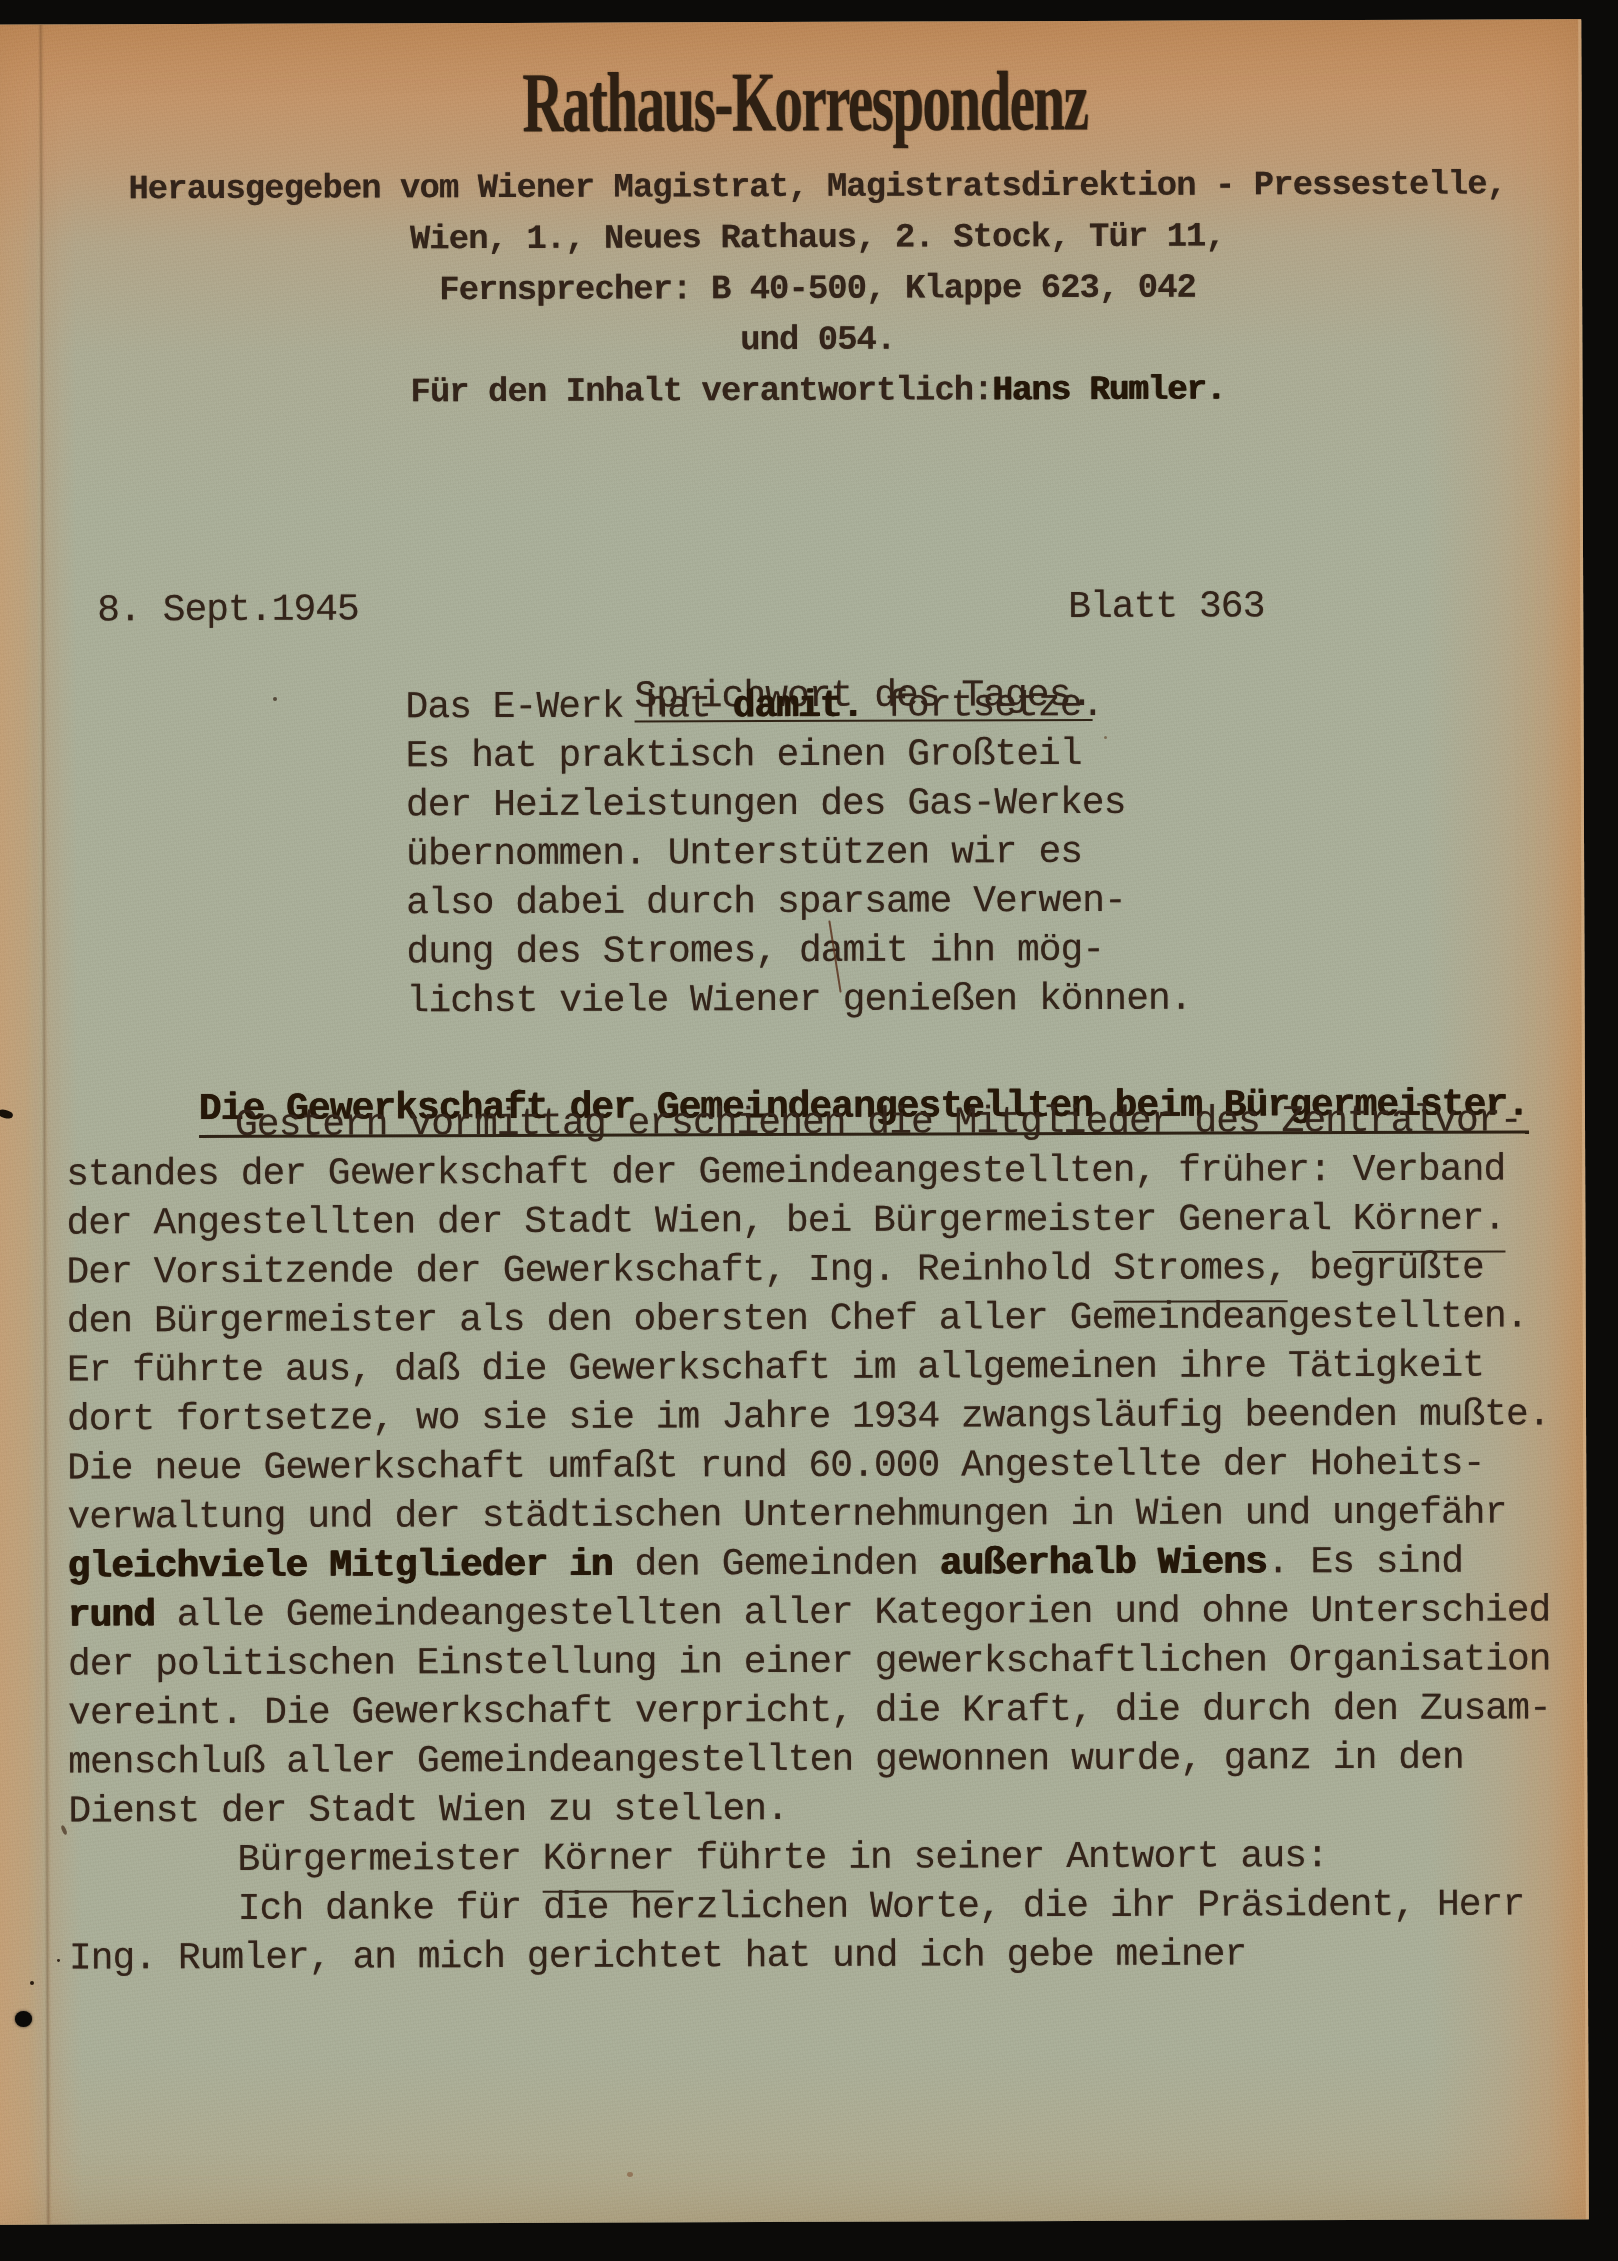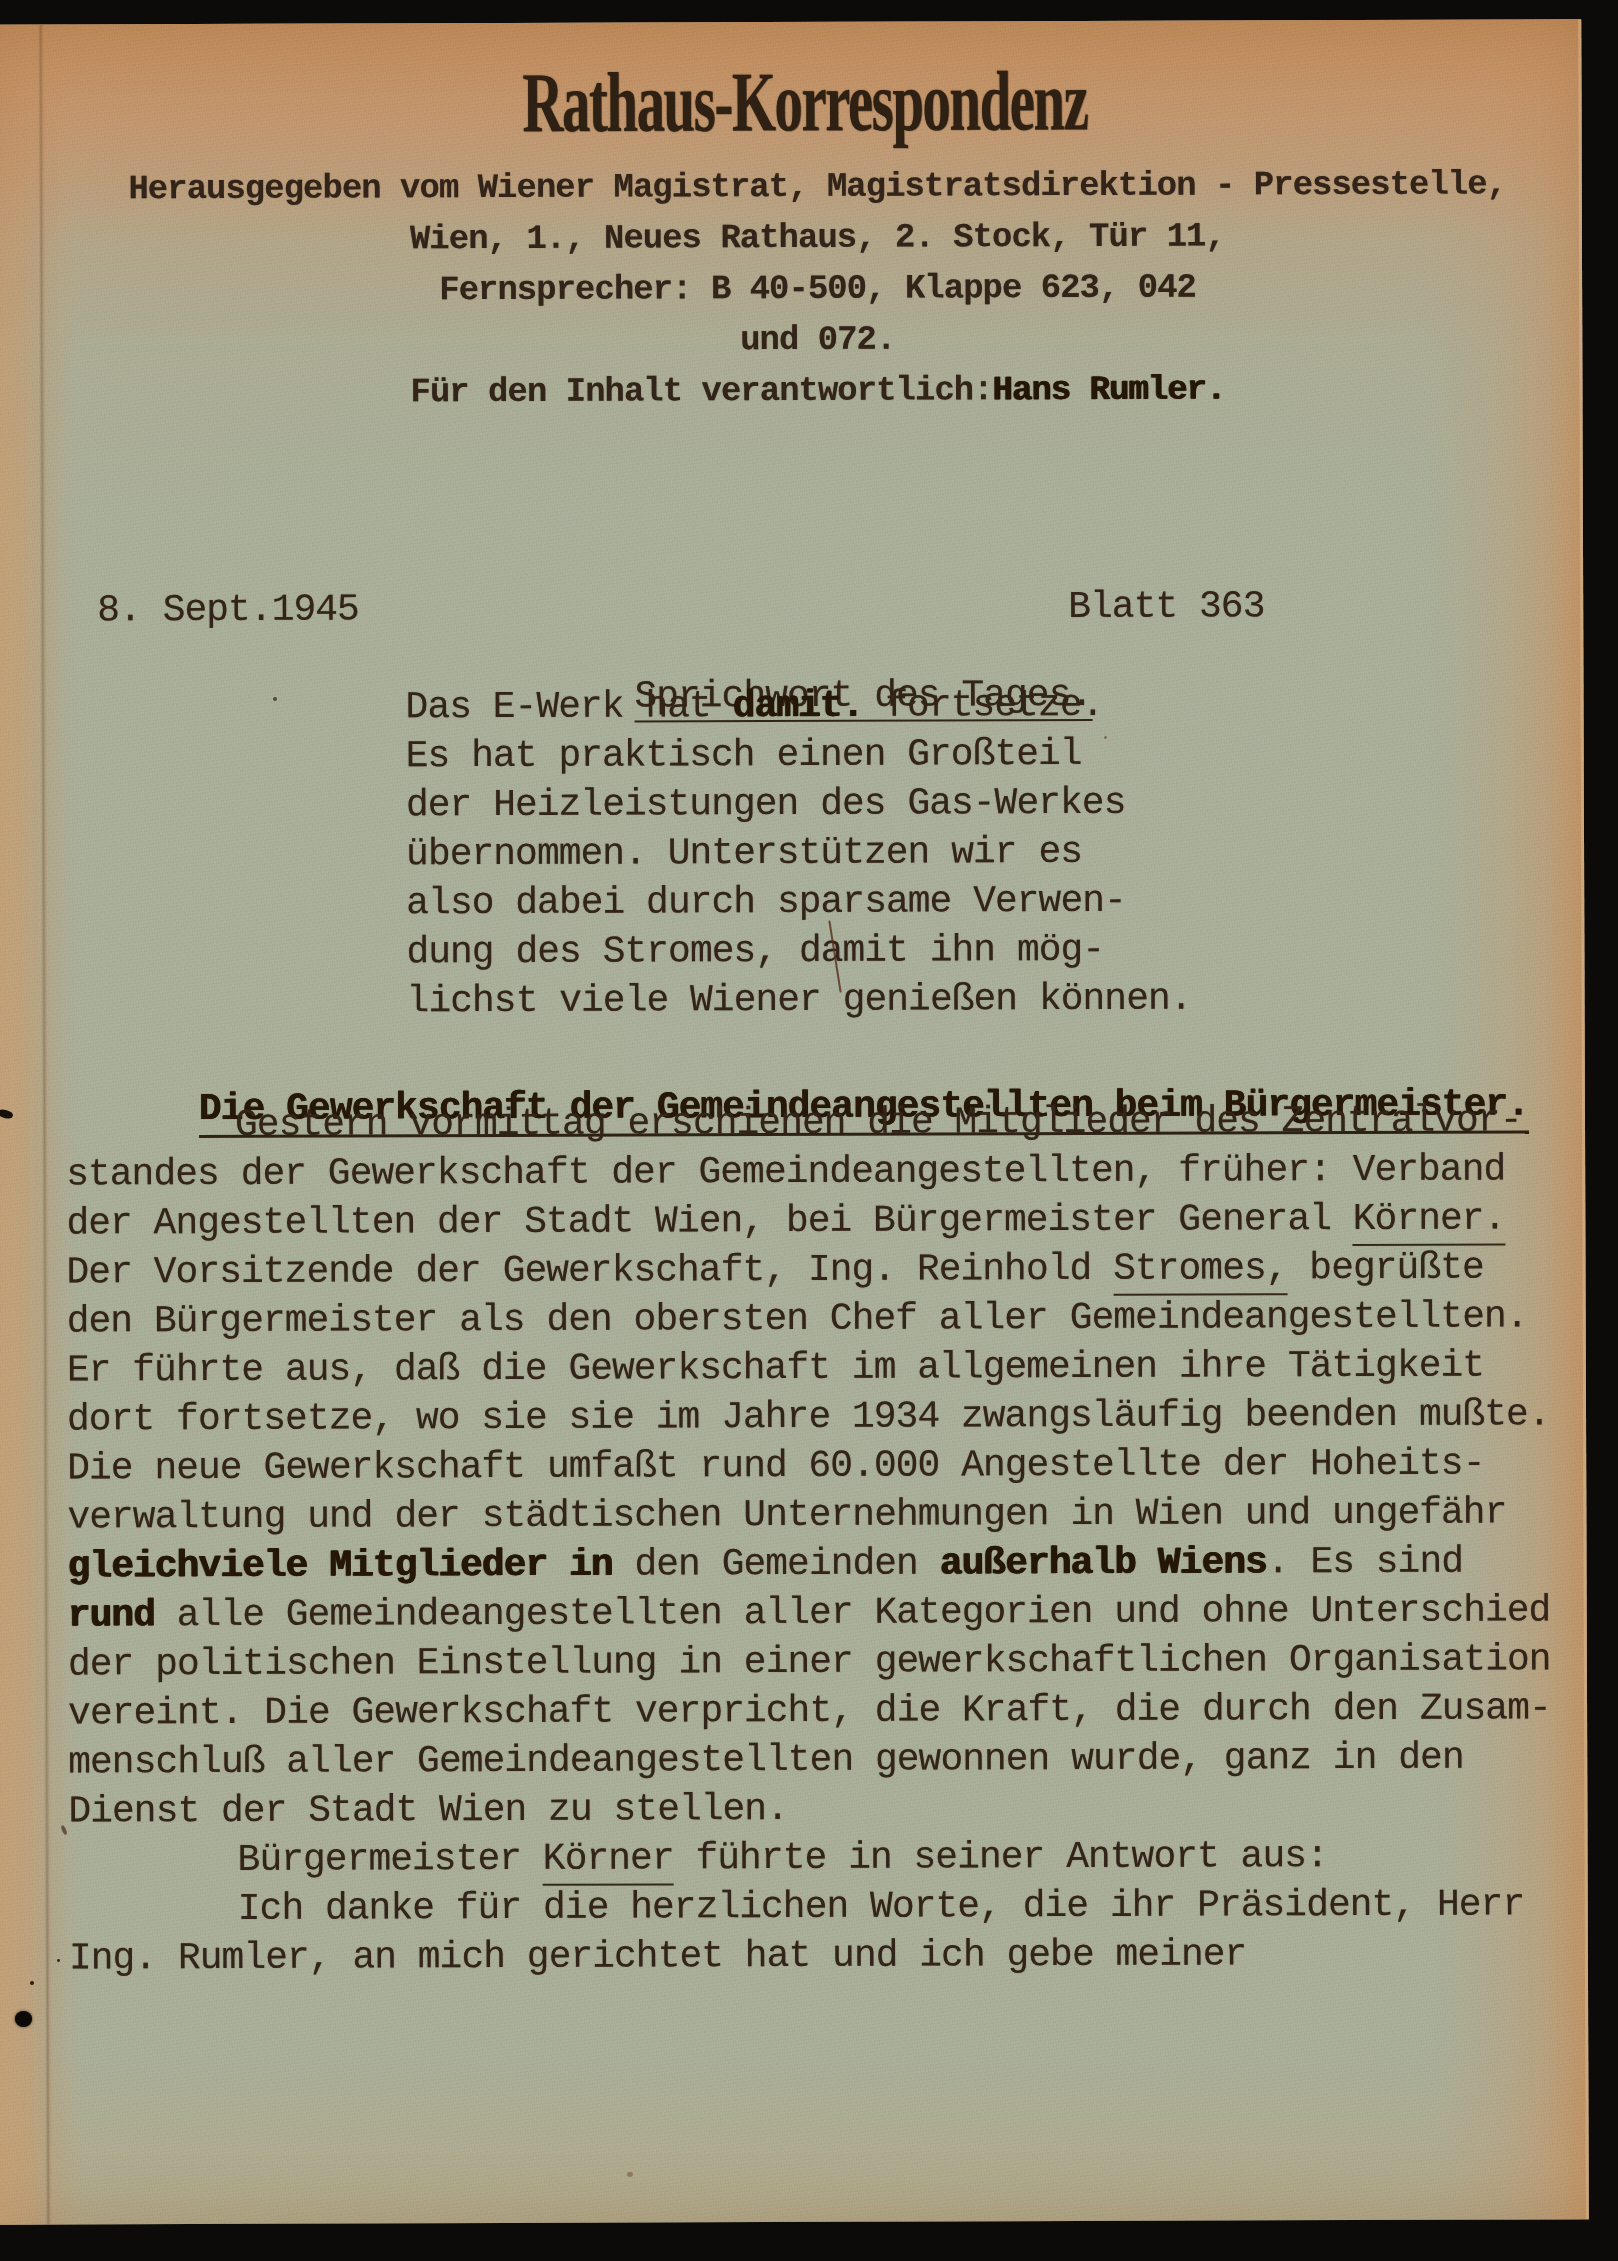--- a/index.html
+++ b/index.html
@@ -34,21 +34,21 @@
     position:absolute;left:51px;top:0;width:5.9px;height:100%;
     background:linear-gradient(90deg, rgba(0,0,0,0), rgba(93,62,36,0.34) 40%, rgba(140,100,60,0.16) 72%, rgba(0,0,0,0));
     filter:blur(0.5px);
   }
   
   .content{position:absolute;inset:0;color:var(--ink,#33241a);}
   .tw{text-shadow:0 0 1px rgba(50,32,18,0.5);}
   .line{height:49px;line-height:49px;white-space:pre;}
   .indent{padding-left:169px;}
   .b{font-weight:bold;color:#241708;text-shadow:0.7px 0 0 currentColor,-0.5px 0.2px 0.7px rgba(32,18,8,0.8);}
-  .u{border-bottom:2.5px solid rgba(40,26,14,0.9);padding-bottom:4px;}
+  .u{border-bottom:2.5px solid rgba(40,26,14,0.9);padding-bottom:11px;}
   .masthead-title{
     position:absolute;top:23.5px;left:24.5px;width:1585px;height:113px;line-height:113px;
     text-align:center;
     font-family:"Liberation Serif",serif;font-weight:bold;font-size:81px;letter-spacing:-2px;
     color:#2e2013;text-shadow:0 0 1.5px rgba(45,28,12,0.65),1px 0.5px 0 rgba(45,28,12,0.35);
     transform:scaleX(0.7) scaleY(1.05);transform-origin:50% 50%;
     white-space:pre;
   }
   .publisher{
     position:absolute;top:140px;left:37px;width:1585px;
@@ -88,21 +88,21 @@
   <div class="paper-edge"></div>
 
   <div class="content tw">
 
     <div class="masthead-title">Rathaus-Korrespondenz</div>
 
     <div class="publisher">
         <div class="line"><span>Herausgegeben vom Wiener Magistrat, Magistratsdirektion - Pressestelle,</span></div>
         <div class="line"><span>Wien, 1., Neues Rathaus, 2. Stock, Tür 11,</span></div>
         <div class="line"><span>Fernsprecher: B 40-500, Klappe 623, 042</span></div>
-        <div class="line"><span>und 072.</span></div>
+        <div class="line"><span>und 054.</span></div>
         <div class="line"><span>Für den Inhalt verantwortlich:</span><span class="b">Hans Rumler.</span></div>
       </div>
 
     <div class="dateline">
       <span class="date">8. Sept.1945</span>
       <span class="sheet">Blatt 363</span>
     </div>
 
     <div class="proverb-heading">
       <span class="hu">Sprichwort des Tages.</span>

